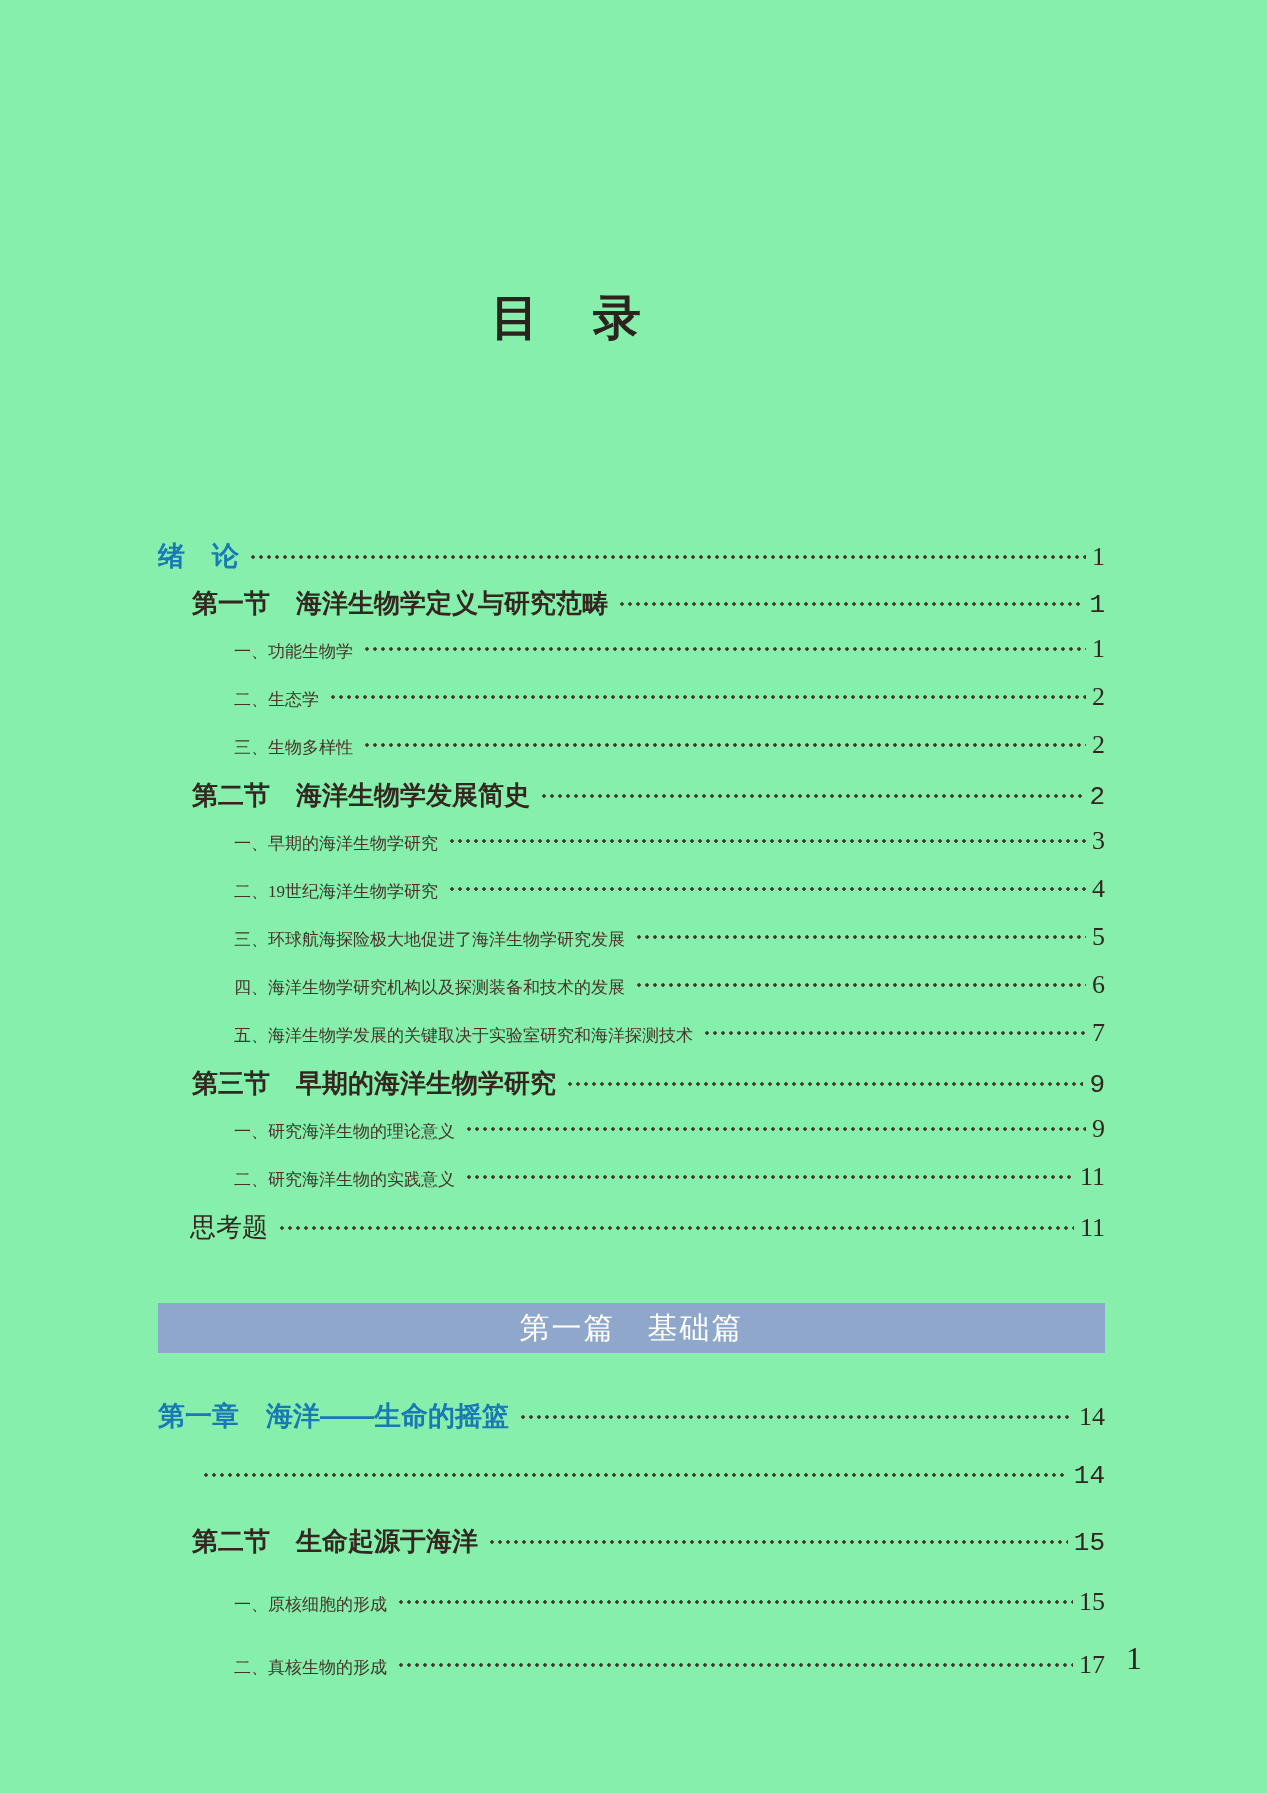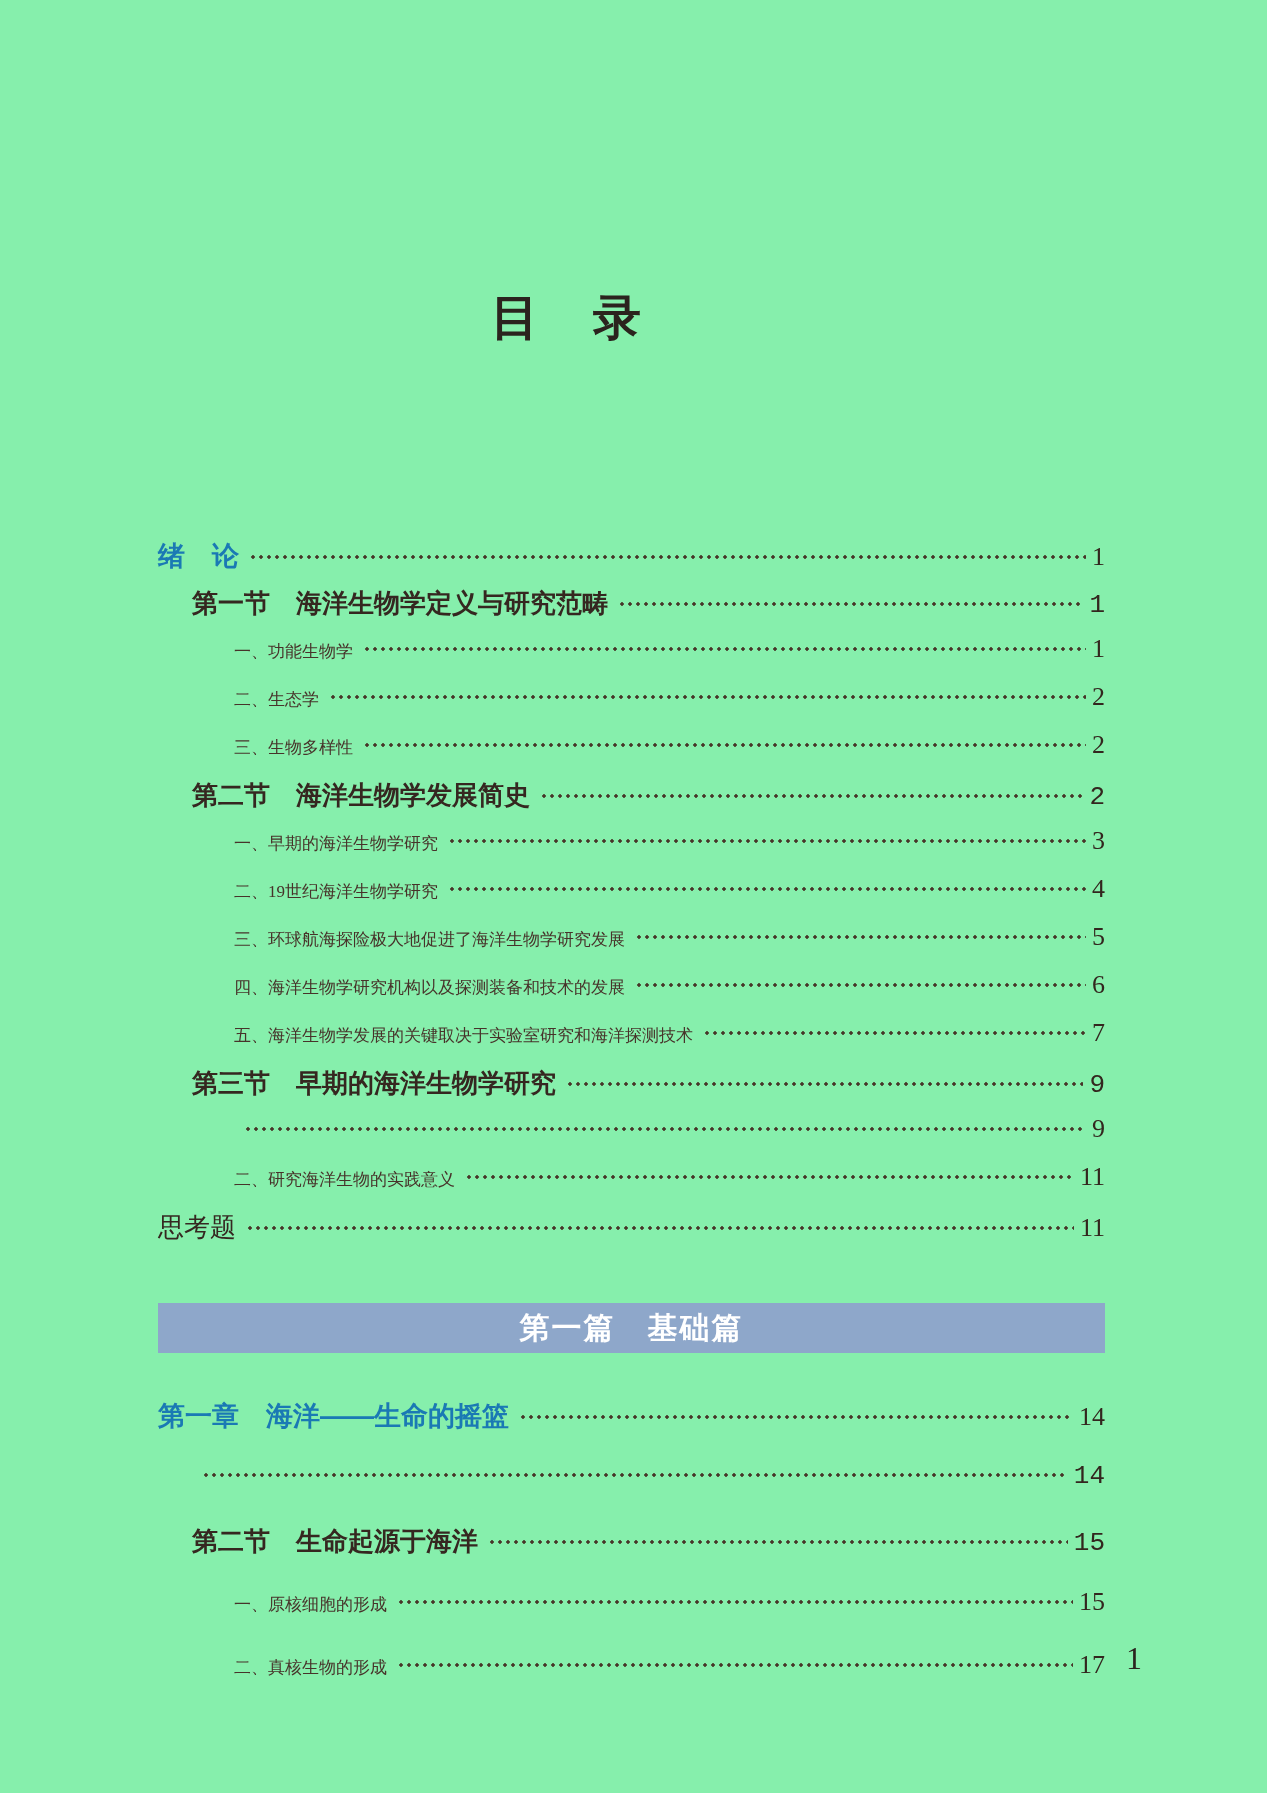--- a/index.html
+++ b/index.html
@@ -54,20 +54,21 @@
   .row.item { padding-left: 76px; }
   .row.item .label {
     font-weight: 400;
     font-size: 17px;
     color: #47332a;
   }
   .row.plain .label {
     font-weight: 500;
     font-size: 26px;
     color: #352720;
+    margin-left: 32px;
   }
 
   .leader {
     flex: 1;
     height: 16px;
     margin: 0 6px 0 10px;
     background-image: radial-gradient(circle, #473528 1.5px, transparent 1.9px);
     background-size: 8px 16px;
     background-repeat: repeat-x;
     background-position: left center;
@@ -82,21 +83,21 @@
   .part-banner {
     margin-top: 45px;
     height: 50px;
     background: #8ea7ca;
     display: flex;
     align-items: center;
     justify-content: center;
   }
   .part-banner .banner-label {
     font-family: "Liberation Sans", "DejaVu Sans", sans-serif;
-    font-weight: 700;
+    font-weight: 400;
     font-size: 30px;
     letter-spacing: 2px;
     color: #ffffff;
   }
 
   [data-name="toc-block-part1"] { margin-top: 45px; }
 
   .folio {
     position: absolute;
     left: 1126px; top: 1640px;
@@ -166,20 +167,21 @@
           <span class="label" data-name="toc-entry-label">五、海洋生物学发展的关键取决于实验室研究和海洋探测技术</span>
           <span class="leader" data-name="dotted-leader"></span>
           <span class="pagenum" data-name="toc-entry-page">7</span>
         </div>
         <div class="row section" data-name="toc-entry">
           <span class="label" data-name="toc-entry-label">第三节　早期的海洋生物学研究</span>
           <span class="leader" data-name="dotted-leader"></span>
           <span class="pagenum" data-name="toc-entry-page">9</span>
         </div>
         <div class="row item" data-name="toc-entry">
+          <span class="label" data-name="toc-entry-label">一、研究海洋生物的理论意义</span>
           <span class="leader" data-name="dotted-leader"></span>
           <span class="pagenum" data-name="toc-entry-page">9</span>
         </div>
         <div class="row item" data-name="toc-entry">
           <span class="label" data-name="toc-entry-label">二、研究海洋生物的实践意义</span>
           <span class="leader" data-name="dotted-leader"></span>
           <span class="pagenum" data-name="toc-entry-page">11</span>
         </div>
         <div class="row plain" data-name="toc-entry">
           <span class="label" data-name="toc-entry-label">思考题</span>

